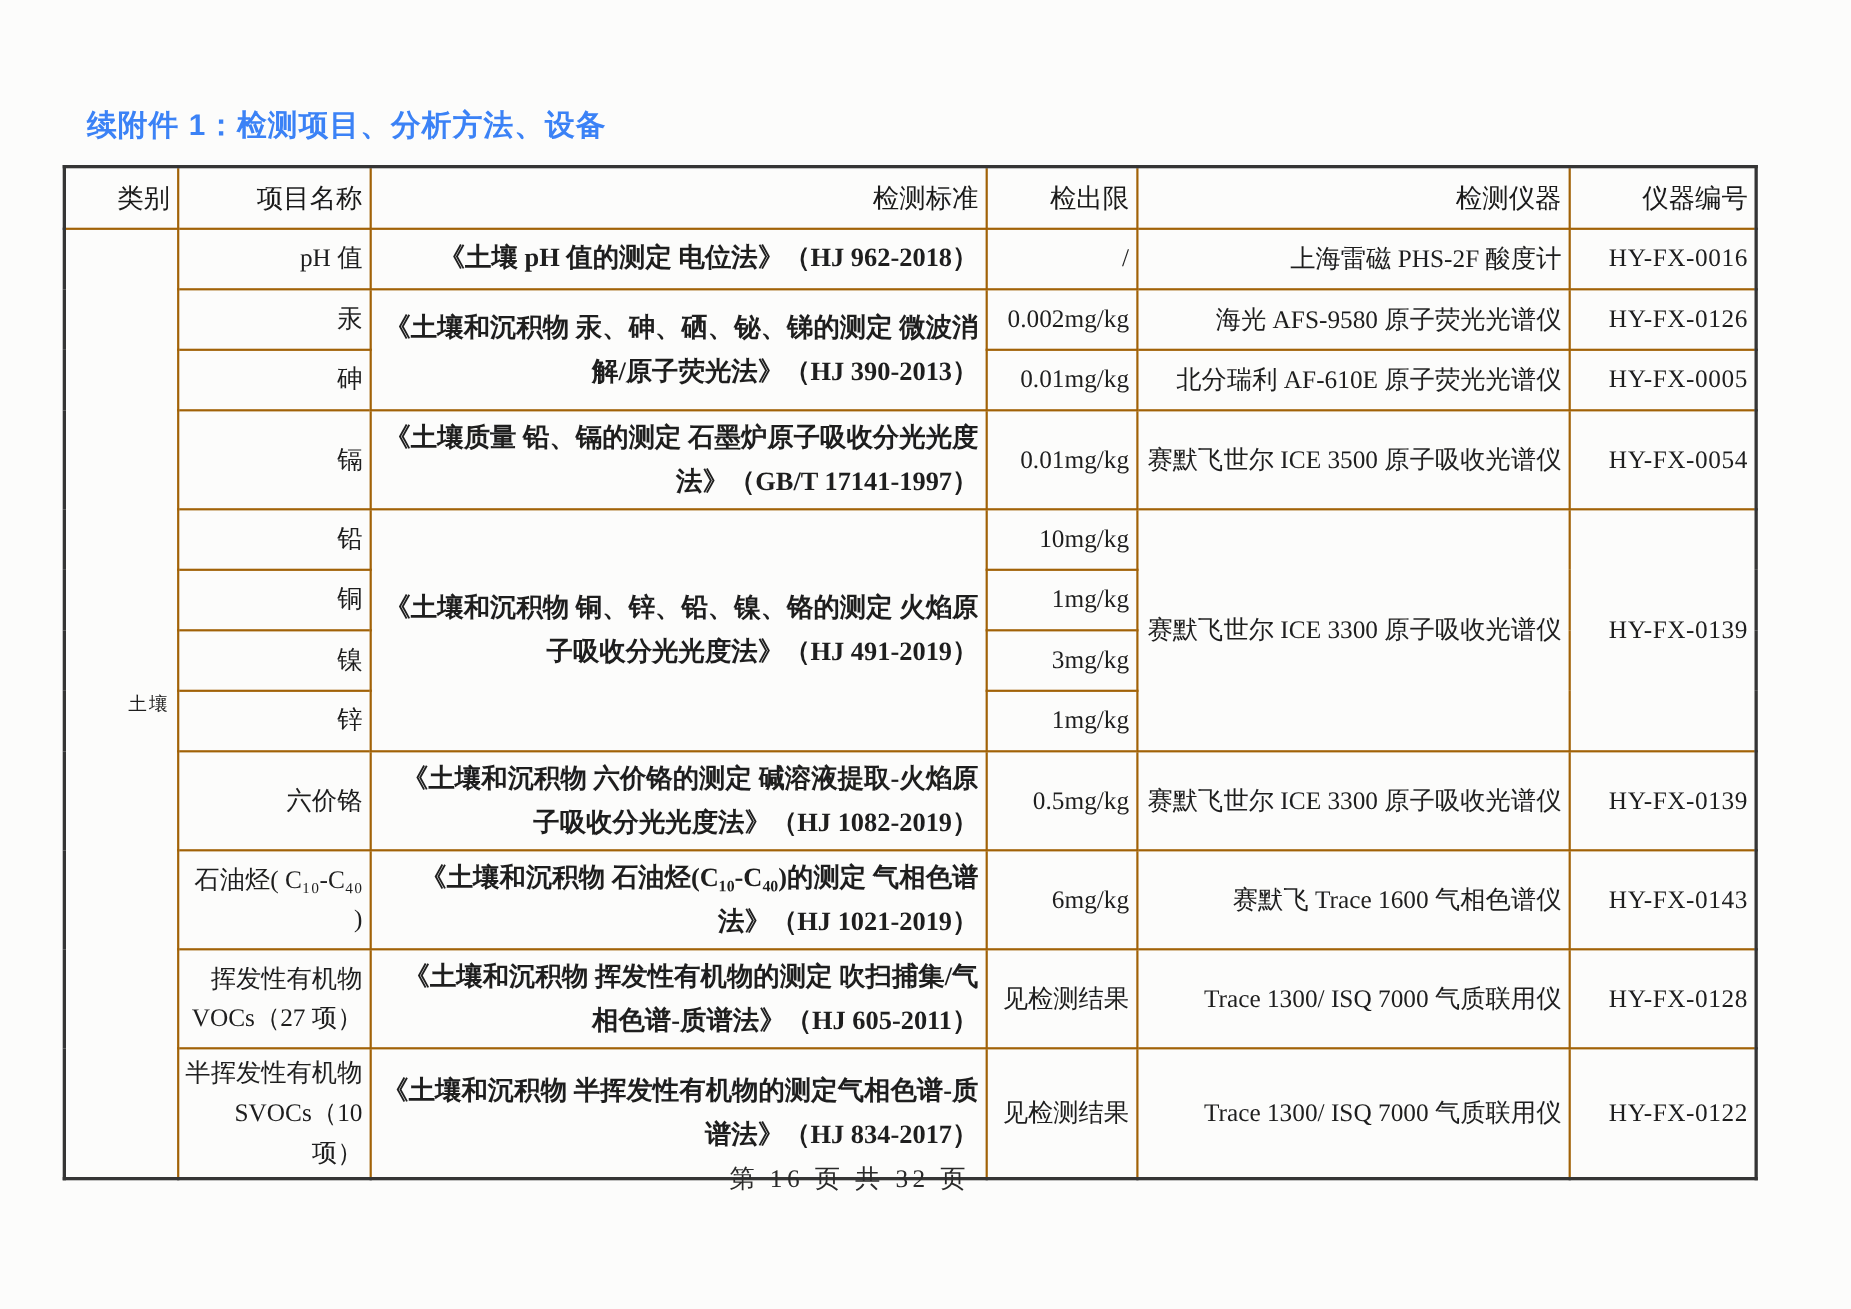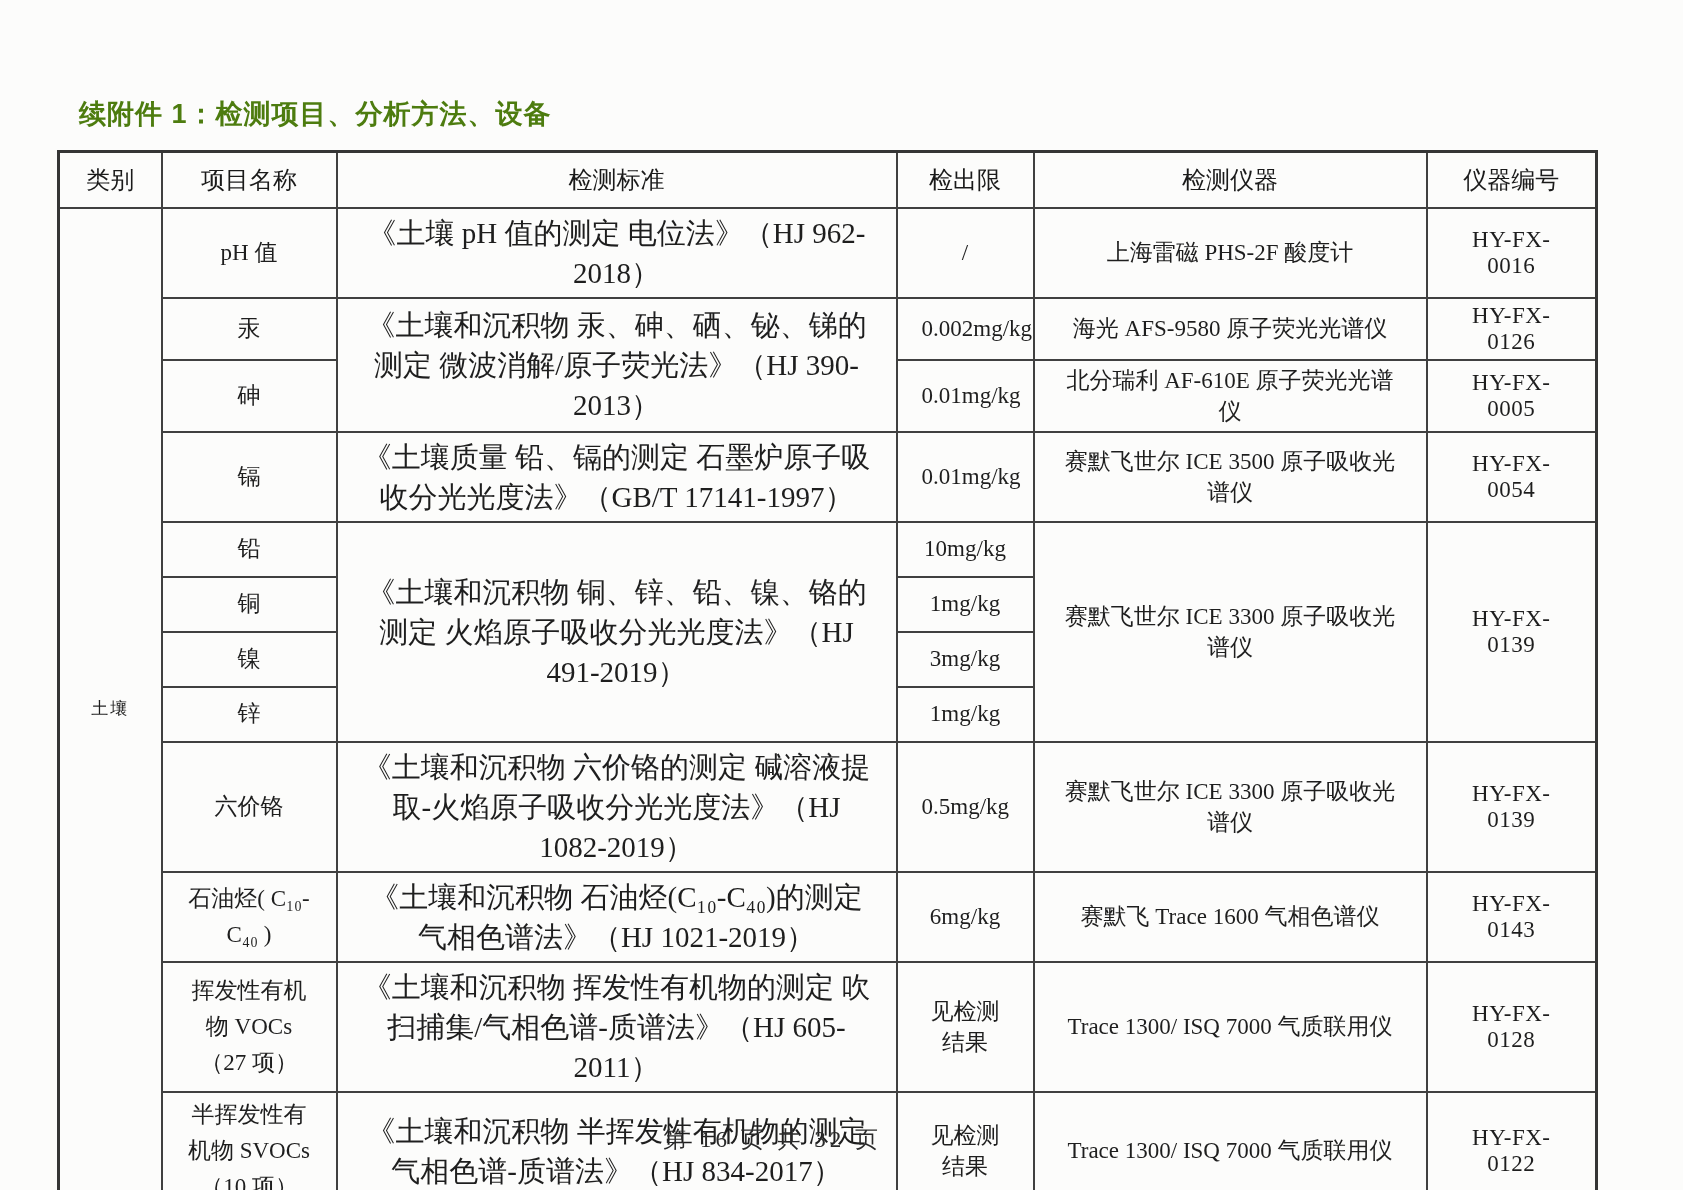--- a/index.html
+++ b/index.html
@@ -16,42 +16,42 @@
     overflow: hidden;
   }
   .doc-title {
     position: absolute;
     left: 79px;
     top: 96px;
     font-size: 27px;
     font-weight: 700;
     letter-spacing: 1px;
     font-family: "Liberation Sans", sans-serif;
-    color: #4d7c0f;
+    color: #3b82f6;
   }
   table.main-table {
     position: absolute;
     left: 57px;
     top: 150px;
     width: 1538px;
     border-collapse: collapse;
     table-layout: fixed;
     border: 3px solid #353535;
   }
   .main-table col.c-cat  { width: 103px; }
   .main-table col.c-item { width: 175px; }
   .main-table col.c-std  { width: 560px; }
   .main-table col.c-lim  { width: 137px; }
   .main-table col.c-ins  { width: 393px; }
   .main-table col.c-code { width: 170px; }
   .main-table th, .main-table td {
-    border: 2px solid #404040;
-    text-align: center;
+    border: 2px solid #a16207;
+    text-align: right;
     vertical-align: middle;
-    padding: 4px 24px;
+    padding: 4px 6px;
     box-sizing: border-box;
   }
   .main-table th {
     height: 56px;
     font-size: 24px;
     font-weight: 500;
     font-family: "Liberation Sans", sans-serif;
     color: #1a1a1a;
   }
   tr.h1 { height: 55px; }
@@ -62,40 +62,40 @@
     font-family: Liberation Mono, monospace;
     letter-spacing: 2px;
   }
   td.item {
     font-size: 23px;
     font-family: "Liberation Serif", serif;
     line-height: 36px;
     margin-top: 27px;
   }
   td.std {
-    font-size: 29px;
+    font-size: 24px;
     line-height: 40px;
-    font-weight: 400;
+    font-weight: 700;
     margin-left: 44px;
   }
   td.lim {
     font-size: 23px;
   }
   td.ins {
     font-size: 23px;
     font-weight: 400;
   }
   td.code {
     font-size: 23px;
     letter-spacing: 0.5px;
   }
   .page-footer {
     position: absolute;
     left: 0;
-    top: 1124px;
+    top: 1056px;
     width: 1545px;
     text-align: center;
     font-size: 23px;
     letter-spacing: 4px;
     color: #2a2a2a;
   }
 </style>
 </head>
 <body>
 

